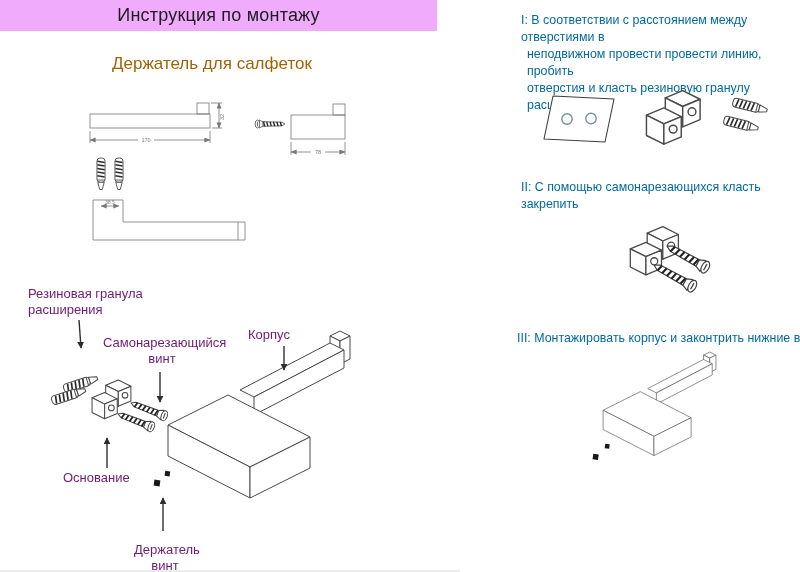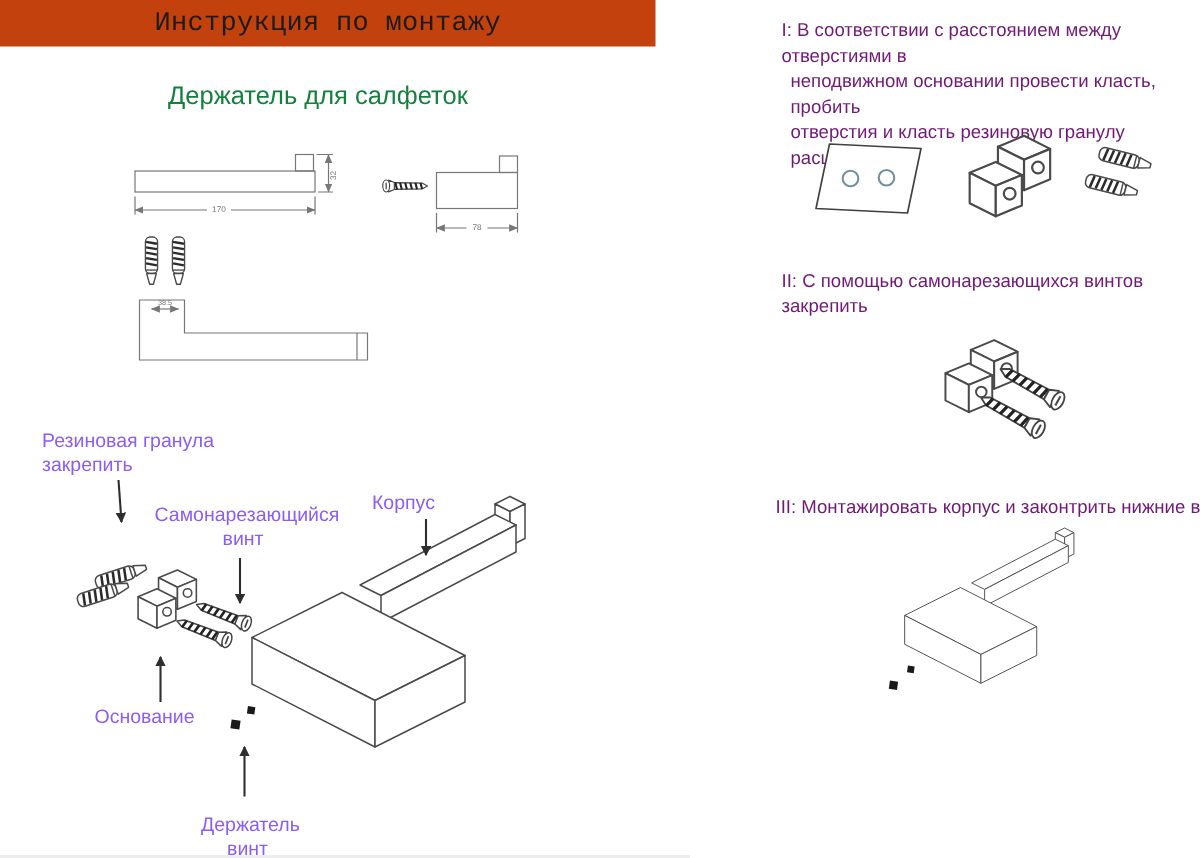--- a/index.html
+++ b/index.html
@@ -6,63 +6,63 @@
   body{
     width:800px;height:572px;position:relative;overflow:hidden;
     background:#ffffff;
     font-family:"Liberation Sans", sans-serif;
     color:#333;
   }
   .abs{position:absolute;}
   
   .title-bar{
     left:0;top:8;width:437px;height:31px;
-    background:#c2410c;
-    display:flex;align-items:center;justify-content:center;font-family:Liberation Mono, monospace;
+    background:#f0abfc;
+    display:flex;align-items:center;justify-content:center;
   }
   .title-bar span{
     font-size:18px;color:#1c1c1c;letter-spacing:.2px;
   }
   .subtitle{
-    left:112px;top:54px;font-size:17px;color:#15803d;
+    left:112px;top:54px;font-size:17px;color:#a16207;
   }
   
-  .step-text{line-height:17px;font-size:12.4px;color:#701a75;}
+  .step-text{line-height:17px;font-size:12.4px;color:#0369a1;}
   .step-text .cont{padding-left:6px;}
   .nowrap{white-space:nowrap;}
   
-  .dlabel{font-size:13px;color:#8b5cf6;line-height:16px;}
+  .dlabel{font-size:13px;color:#701a75;line-height:16px;}
   .center{text-align:center;}
   .scan-edge{left:0;bottom:0;width:460px;height:2px;background:#ededed;}
   svg{position:absolute;left:0;top:0;}
   svg text{font-family:"Liberation Sans", sans-serif;}
 </style>
 </head>
 <body>
 
 <div class="abs title-bar">
   <span>Инструкция по монтажу</span>
 </div>
 <div class="abs subtitle">Держатель для салфеток</div>
 
 <div class="abs step-text" style="left:521px;top:12px;">
   <div>I: В соответствии с расстоянием между отверстиями в</div>
-  <div class="cont">неподвижном основании провести класть, пробить</div>
+  <div class="cont">неподвижном провести провести линию, пробить</div>
   <div class="cont">отверстия и класть резиновую гранулу расширения.</div>
 </div>
 <div class="abs step-text" style="left:521px;top:179px;">
-  <div>II: С помощью самонарезающихся винтов закрепить</div>
+  <div>II: С помощью самонарезающихся класть закрепить</div>
 </div>
 <div class="abs step-text nowrap" style="left:517px;top:330px;">
   <div>III: Монтажировать корпус и законтрить нижние винты.</div>
 </div>
 
 <div class="abs dlabel" style="left:28px;top:286px;">
   <div>Резиновая гранула</div>
-  <div>закрепить</div>
+  <div>расширения</div>
 </div>
 <div class="abs dlabel center" style="left:103px;top:335px;width:118px;">
   <div>Самонарезающийся</div>
   <div>винт</div>
 </div>
 <div class="abs dlabel" style="left:248px;top:327px;">Корпус</div>
 <div class="abs dlabel" style="left:63px;top:470px;text-align:center;">Основание</div>
 <div class="abs dlabel center" style="left:134px;top:542px;width:62px;">
   <div>Держатель</div>
   <div>винт</div>

